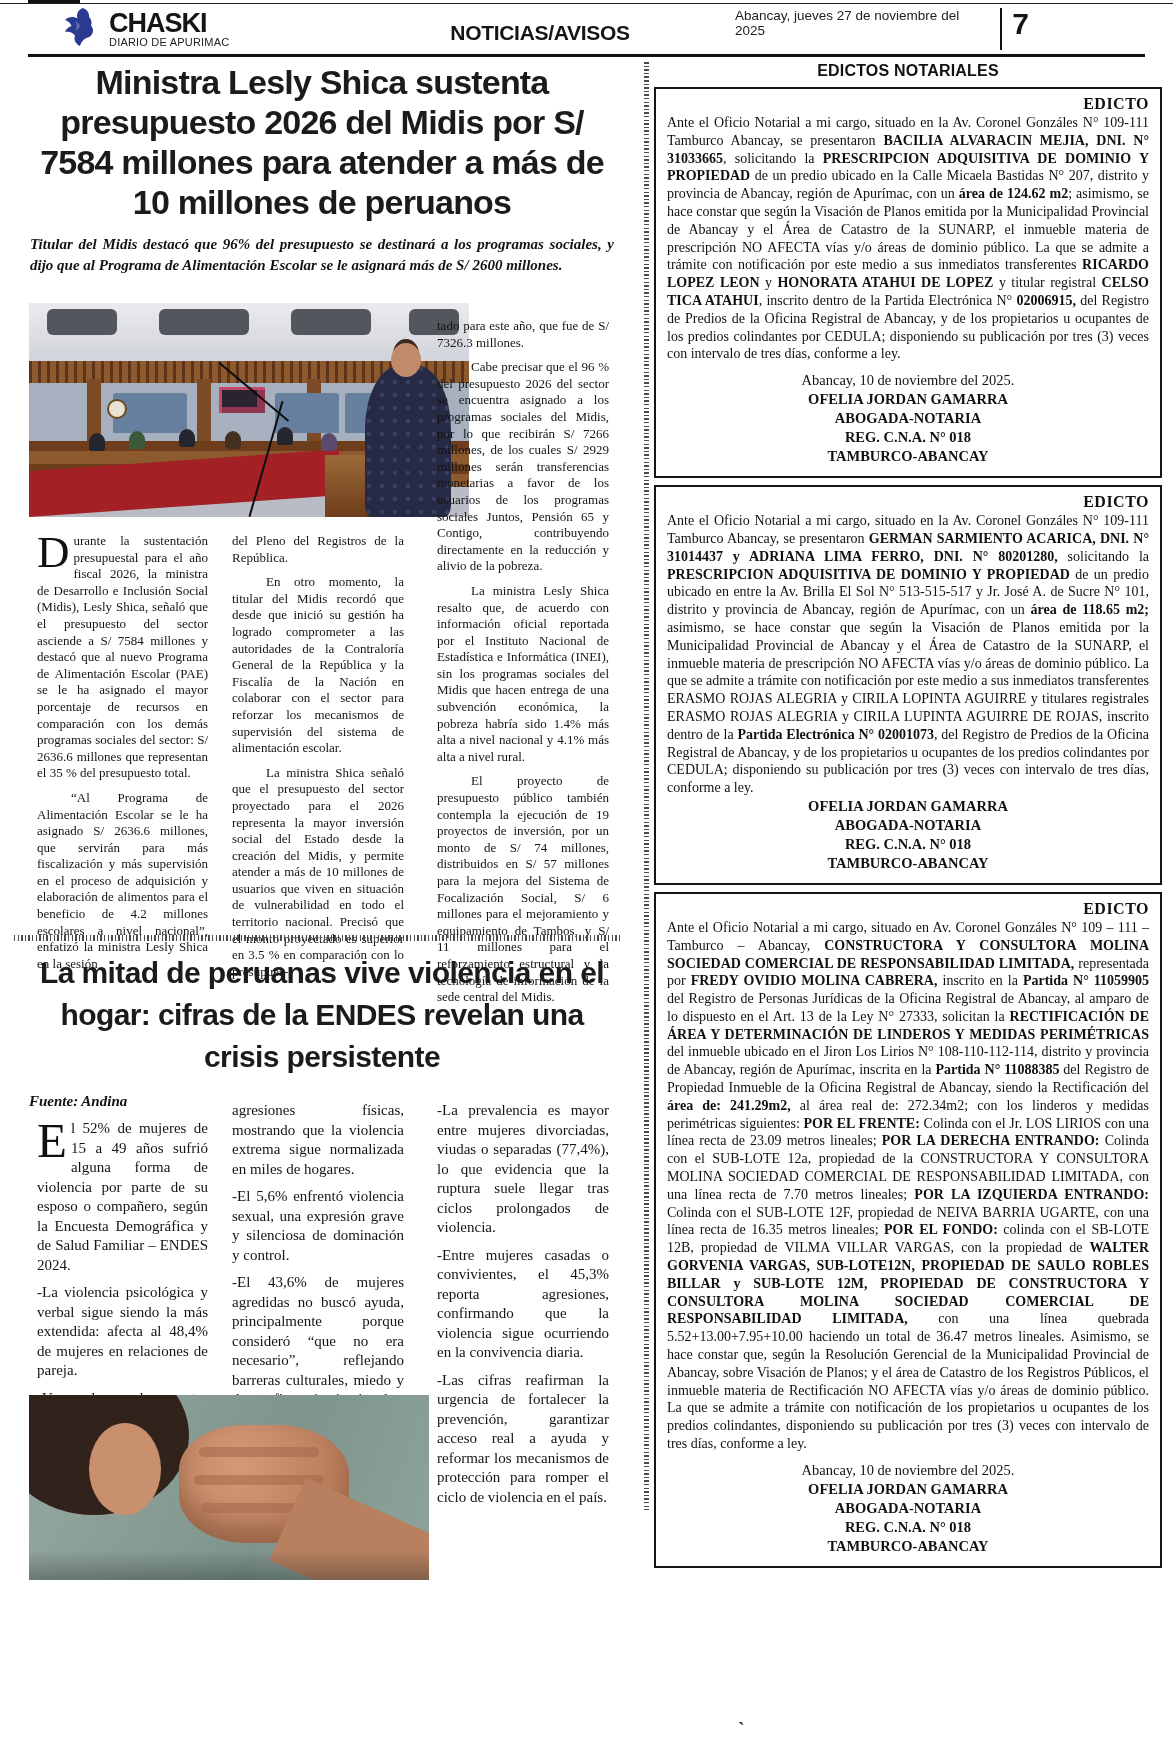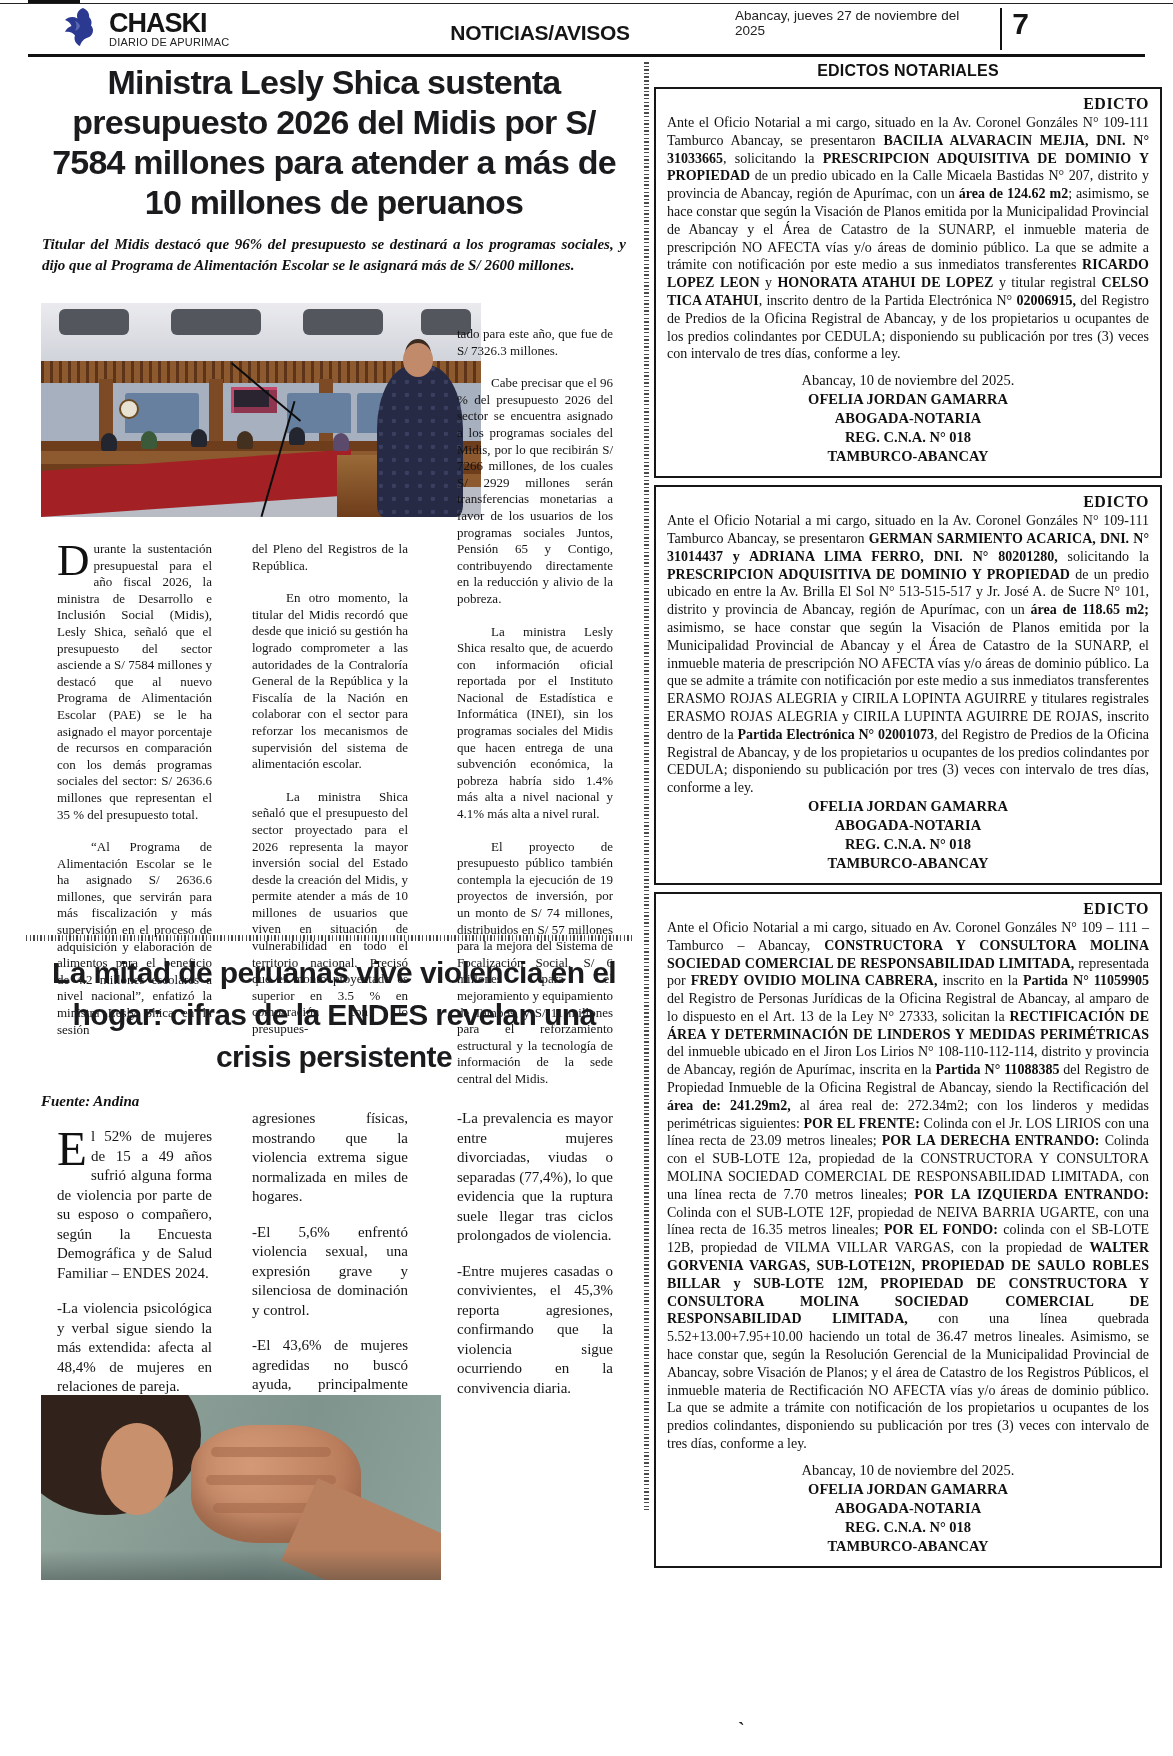--- a/index.html
+++ b/index.html
@@ -21,27 +21,27 @@
   .hdr-vr{width:2px;height:42px;background:#111;}
   .pageno{font:700 30px/32px "Liberation Sans",sans-serif;color:#151515;padding-right:6px;}
 
   
   .hatch-v{position:absolute;left:644px;top:62px;width:5px;height:1448px;
        background:repeating-linear-gradient(to bottom,#4a4a4a 0 1.5px,transparent 1.5px 3.6px);}
   .hatch-h{position:absolute;height:6px;
        background:repeating-linear-gradient(to right,#4a4a4a 0 1.5px,transparent 1.5px 3.6px);}
 
   
-  .left-col{position:absolute;left:36px;top:60px;width:596px;height:1630px;}
+  .left-col{position:absolute;left:24px;top:60px;width:596px;height:1630px;}
   .a1-headline{position:absolute;left:8px;top:2px;width:580px;text-align:center;
        font:700 34px/40px "Liberation Sans",sans-serif;letter-spacing:-0.8px;color:#1b1b1d;}
   .a1-subhead{position:absolute;left:6px;top:174px;width:584px;
        font:italic 700 15px/21px "Liberation Serif",serif;color:#121212;text-align:justify;}
   .newscol{position:absolute;}
-  .newscol p{margin:16px;text-align:justify;color:#141414;}
+  .newscol p{margin:8px;text-align:justify;color:#141414;}
   .a1txt p{font:400 13px/16.6px "Liberation Serif",serif;}
   .a2txt p{font:400 15px/19.5px "Liberation Serif",serif;margin-bottom:2px;}
   .ind{text-indent:34px;}
   .dropcap{float:left;font:400 45px/37px "Liberation Serif",serif;padding:1px 4px 0 0;color:#111;}
   .dropcap2{float:left;font:400 49px/41px "Liberation Serif",serif;padding:1px 4px 0 0;color:#111;}
   .a2-headline{position:absolute;left:8px;top:892px;width:580px;text-align:center;
        font:700 30px/42px "Liberation Sans",sans-serif;letter-spacing:-0.6px;color:#1b1b1d;}
   .a2-source{position:absolute;left:5px;top:1032px;width:187px;
        font:italic 700 15px/18px "Liberation Serif",serif;}
 
@@ -198,20 +198,21 @@
     <p>-Una de cada cuatro mujeres (25,5%) fue víctima de</p>
   </div>
   <div class="newscol a2txt" style="left:200px;top:1033px;width:188px;">
     <p>agresiones físicas, mostrando que la violencia extrema sigue normalizada en miles de hogares.</p>
     <p>-El 5,6% enfrentó violencia sexual, una expresión grave y silenciosa de dominación y control.</p>
     <p>-El 43,6% de mujeres agredidas no buscó ayuda, principalmente porque consideró “que no era necesario”, reflejando barreras culturales, miedo y desconfianza institucional.</p>
   </div>
   <div class="newscol a2txt" style="left:405px;top:1033px;width:188px;">
     <p>-La prevalencia es mayor entre mujeres divorciadas, viudas o separadas (77,4%), lo que evidencia que la ruptura suele llegar tras ciclos prolongados de violencia.</p>
     <p>-Entre mujeres casadas o convivientes, el 45,3% reporta agresiones, confirmando que la violencia sigue ocurriendo en la convivencia diaria.</p>
+    <p>-Las cifras reafirman la urgencia de fortalecer la prevención, garantizar acceso real a ayuda y reformar los mecanismos de protección para romper el ciclo de violencia en el país.</p>
   </div>
 
   <div class="photo2">
     <div class="p2-hair"></div>
     <div class="p2-face"></div>
     <div class="p2-fist"></div>
     <div class="p2-knuckle" style="left:170px;top:52px;width:120px;"></div>
     <div class="p2-knuckle" style="left:165px;top:80px;width:130px;"></div>
     <div class="p2-knuckle" style="left:172px;top:108px;width:115px;"></div>
     <div class="p2-arm"></div>

